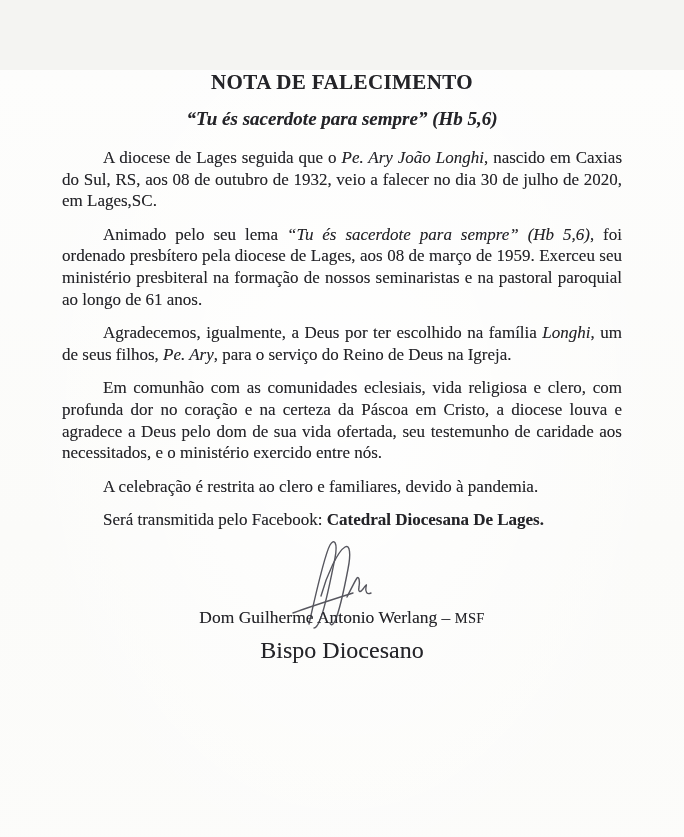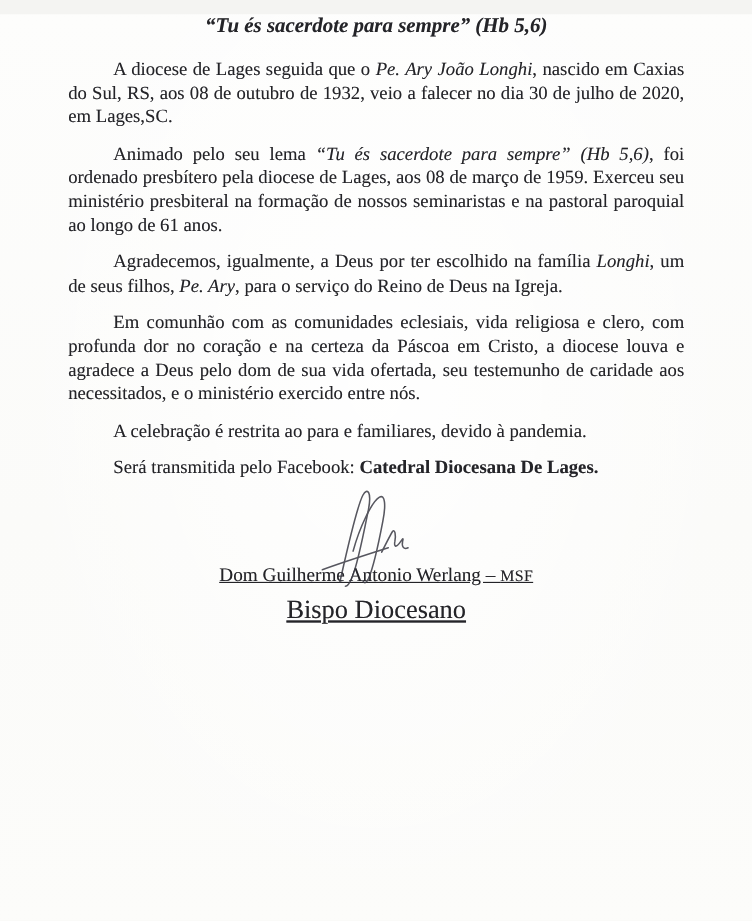--- a/index.html
+++ b/index.html
@@ -47,21 +47,20 @@
     text-indent: 41px;
   }
   p.body-p.first {
     margin-top: 17px;
   }
   .it { font-style: italic; margin-top: 18px; }
   .bi { font-weight: 700; }
   .sig-area {
     position: relative;
     margin-top: 76px;
-    text-decoration: underline;
   }
   .signature-svg {
     position: absolute;
     left: 221px;   
     top: -71px;    
     width: 115px;
     height: 102px;
     pointer-events: none;
   }
   .name-line {
@@ -77,33 +76,34 @@
     text-align: center;
     font-size: 24px;
     margin-top: 9px;
   }
 </style>
 </head>
 <body>
 
 <div class="page">
 
+  <h1 class="doc-title">NOTA DE FALECIMENTO</h1>
 
   <h2 class="doc-motto">“Tu és sacerdote para sempre” (Hb 5,6)</h2>
 
   <p class="body-p first"><span>A diocese de Lages seguida que o </span><span class="it">Pe. Ary João Longhi</span><span>, nascido em Caxias do Sul, RS, aos 08 de outubro de 1932, veio a falecer no dia 30 de julho de 2020, em Lages,SC.</span></p>
 
   <p class="body-p"><span>Animado pelo seu lema </span><span class="it">“Tu és sacerdote para sempre” (Hb 5,6)</span><span>, foi ordenado presbítero pela diocese de Lages, aos 08 de março de 1959. Exerceu seu ministério presbiteral na formação de nossos seminaristas e na pastoral paroquial ao longo de 61 anos.</span></p>
 
   <p class="body-p"><span>Agradecemos, igualmente, a Deus por ter escolhido na família </span><span class="it">Longhi</span><span>, um de seus filhos, </span><span class="it">Pe. Ary</span><span>, para o serviço do Reino de Deus na Igreja.</span></p>
 
   <p class="body-p"><span>Em comunhão com as comunidades eclesiais, vida religiosa e clero, com profunda dor no coração e na certeza da Páscoa em Cristo, a diocese louva e agradece a Deus pelo dom de sua vida ofertada, seu testemunho de caridade aos necessitados, e o ministério exercido entre nós.</span></p>
 
 
-  <p class="body-p"><span>A celebração é restrita ao para e familiares, devido à pandemia.</span></p>
+  <p class="body-p"><span>A celebração é restrita ao clero e familiares, devido à pandemia.</span></p>
 
   <p class="body-p"><span>Será transmitida pelo Facebook: </span><span class="bi">Catedral Diocesana De Lages.</span></p>
 
   <div class="sig-area">
     <svg class="signature-svg" viewBox="0 0 115 102" xmlns="http://www.w3.org/2000/svg" aria-hidden="true">
       <g fill="none" stroke="#3a3a44" stroke-width="1.4" stroke-linecap="round" opacity="0.85">
         <path d="M26 88 C31 66 41 20 47 9 C51 2 55 6 52 22 C47 47 42 73 37 84 C35 89 33 92 31 92"></path>
         <path d="M38 60 C44 38 55 15 62 11 C67 8 68 18 65 33 C61 54 56 76 52 85 C50 89 48 90 47 87"></path>
         <path d="M10 77 C26 71 48 64 70 57"></path>
         <path d="M64 61 C68 53 72 45 74 42 C76 40 77 45 76 51 C75 56 77 57 80 53 C83 49 84 47 83 51 C82 56 84 59 88 57"></path>

